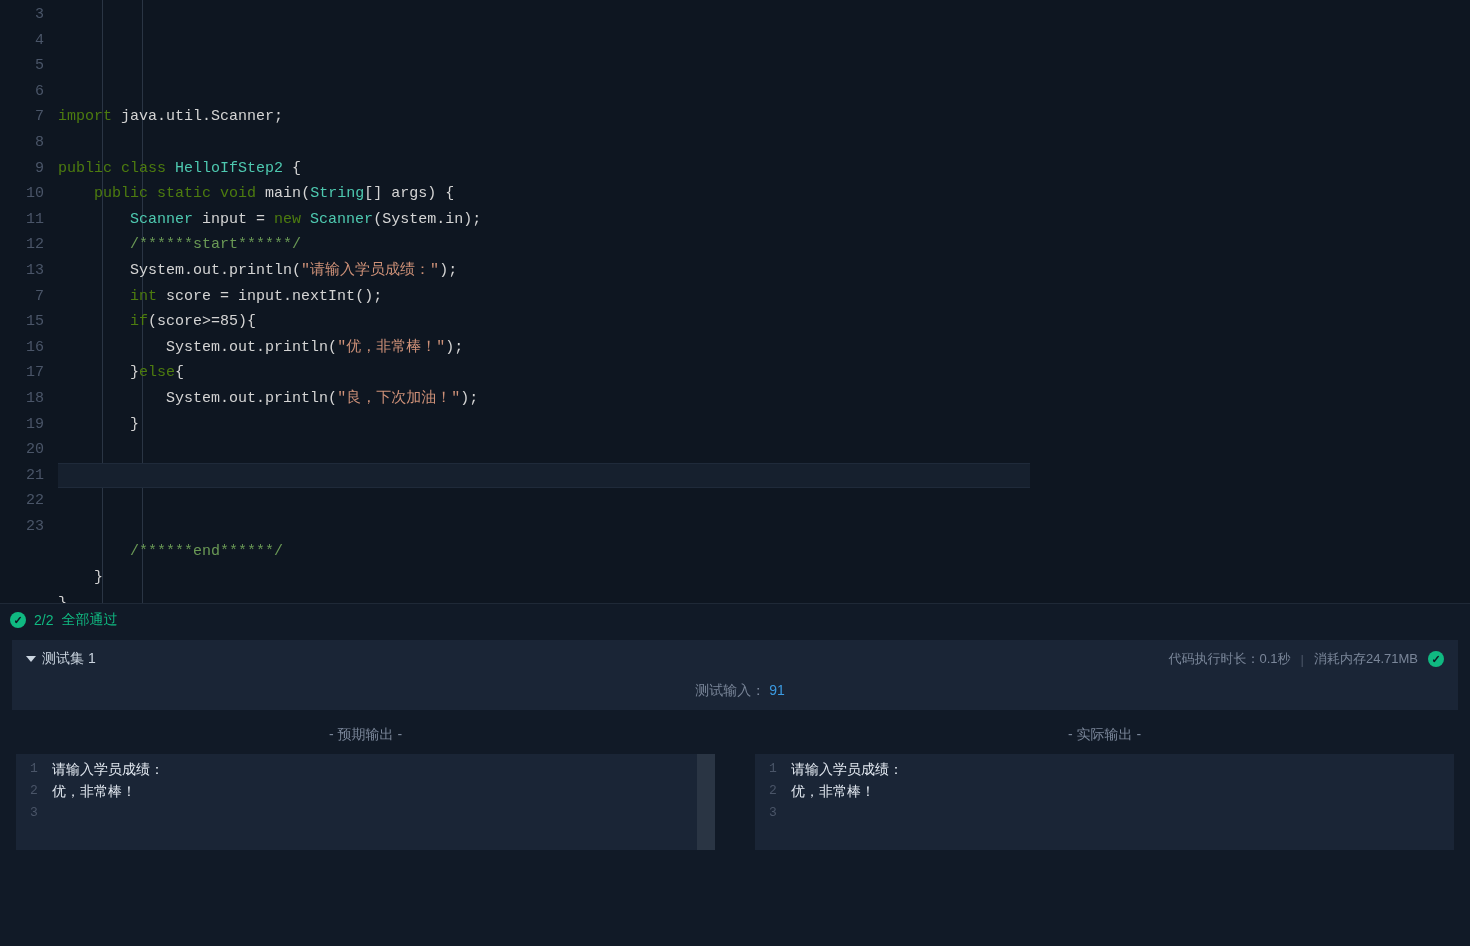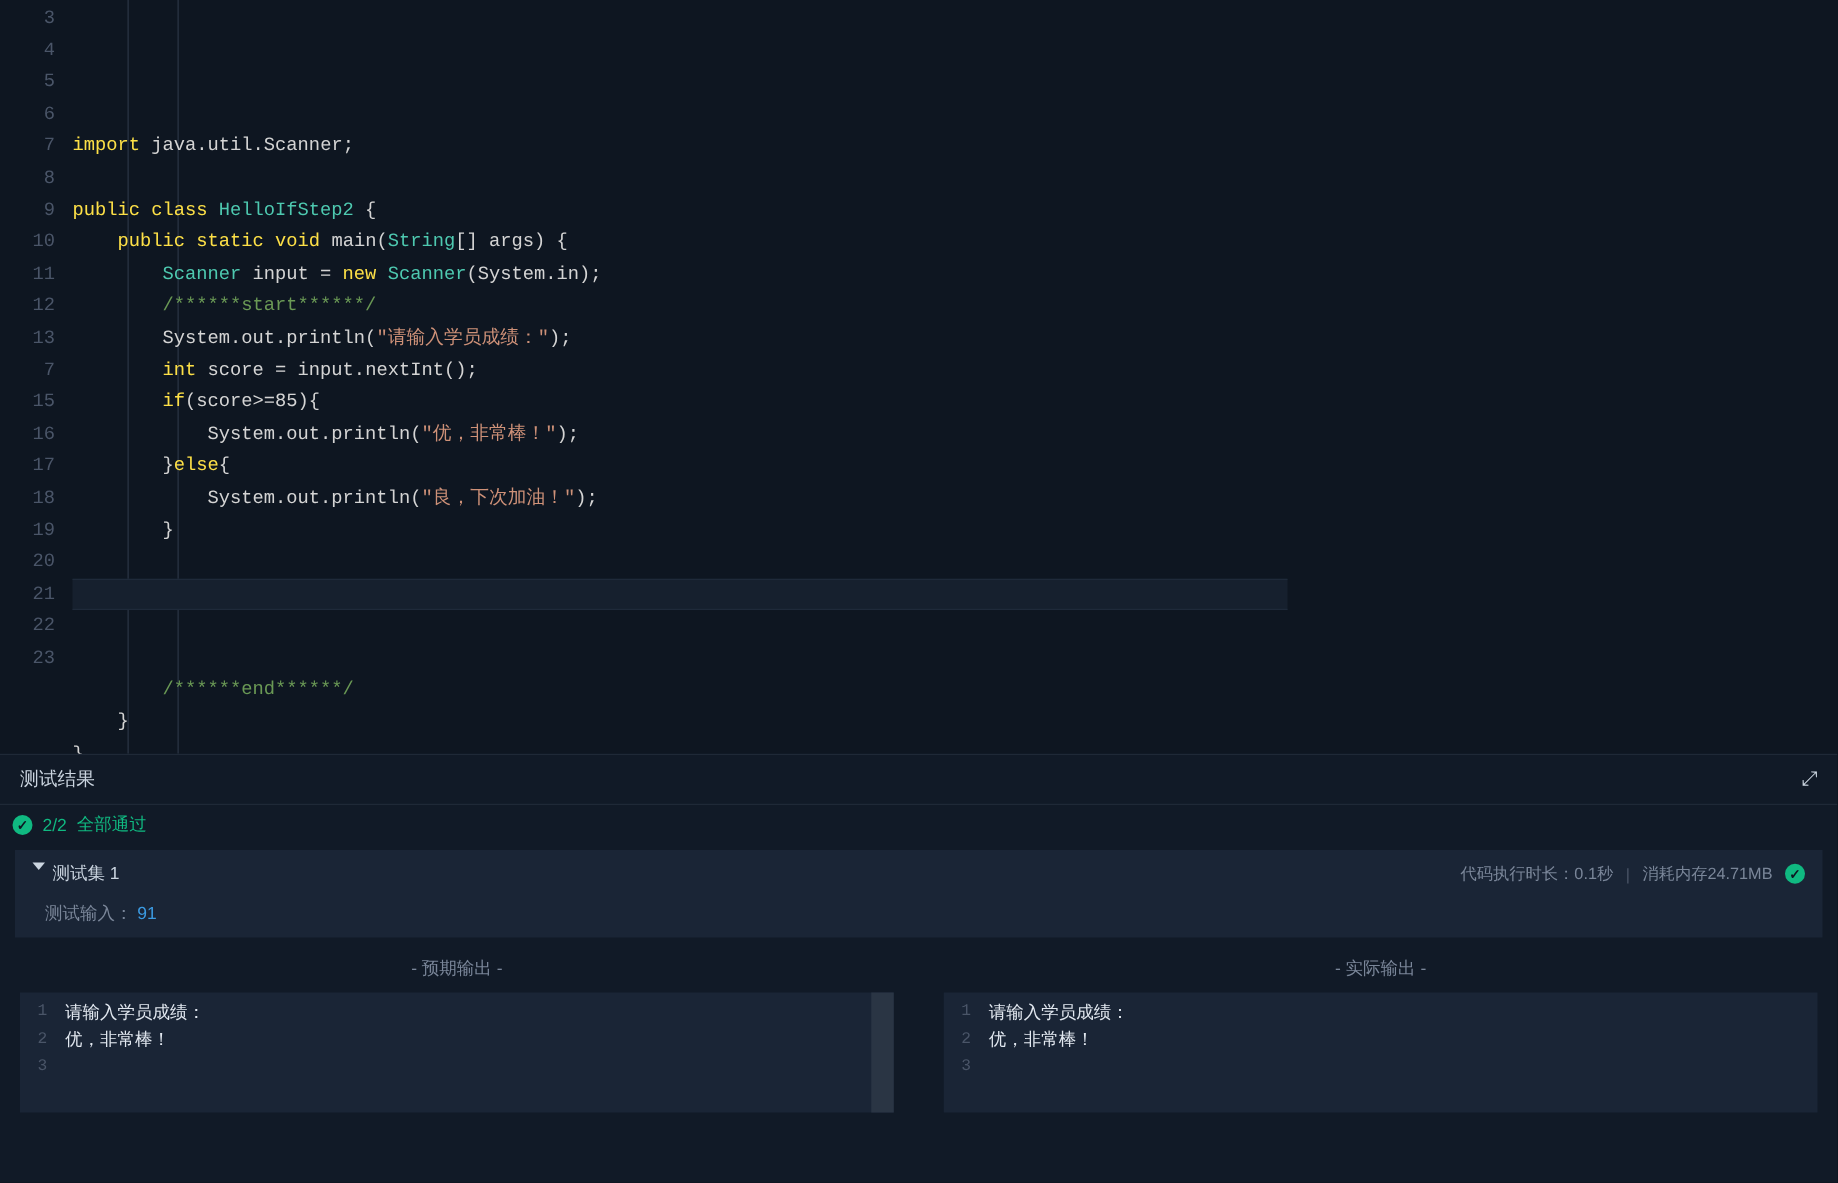--- a/index.html
+++ b/index.html
@@ -37,21 +37,21 @@
     position: relative;
     padding-right: 220px;
   }
   .code-line { height: 25.6px; position: relative; }
   .cursor-line {
     background: #16202e;
     border-top: 1px solid #1f2a3a;
     border-bottom: 1px solid #1f2a3a;
     margin-right: 220px;
   }
-  .kw { color: #fde047; }
+  .kw { color: #4d7c0f; }
   .type { color: #4ec9b0; }
   .ident { color: #d4d4d4; }
   .fn { color: #d4d4d4; }
   .str { color: #ce9178; }
   .cmt { color: #6a9955; margin-top: 44px; }
   .pun { color: #d4d4d4; }
   .fold-line {
     position: absolute;
     top: 0;
     bottom: 0;
@@ -110,20 +110,21 @@
     display: flex;
     align-items: center;
     justify-content: space-between;
     padding: 10px 14px;
     font-family: "Microsoft YaHei", sans-serif;
     font-size: 14px;
     color: #cbd5e0;
   }
   .testset-header-left {
     display: flex;
+    align-items: center;
     gap: 6px;
   }
   .caret-down {
     display: inline-block;
     width: 0; height: 0;
     border-left: 5px solid transparent;
     border-right: 5px solid transparent;
     border-top: 6px solid #cbd5e0;
   }
   .testset-header-right {
@@ -132,20 +133,21 @@
     gap: 10px;
     color: #7a8699;
     font-size: 13px;
   }
   .sep { color: #4a5568; }
   .testset-input-row {
     padding: 4px 14px 10px 24px;
     font-family: "Microsoft YaHei", sans-serif;
     font-size: 14px;
     color: #7a8699;
+    text-align: center;
   }
   .input-value { color: #3b9ae1; }
 
   .outputs-row {
     display: flex;
     margin: 0 12px;
   }
   .output-col {
     flex: 1;
     position: relative;
@@ -223,24 +225,20 @@
       <div>22</div>
       <div>23</div>
     </div>
   <div class="code" id="code">
     <div class="fold-line" style="left:44px"></div>
     <div class="fold-line" style="left:84px"></div>
   <div class="code-line"><span class="kw">import</span><span class="pun"> </span><span class="ident">java</span><span class="pun">.</span><span class="ident">util</span><span class="pun">.</span><span class="ident">Scanner</span><span class="pun">;</span></div><div class="code-line">&nbsp;</div><div class="code-line"><span class="kw">public</span><span class="pun"> </span><span class="kw">class</span><span class="pun"> </span><span class="type">HelloIfStep2</span><span class="pun"> {</span></div><div class="code-line">    <span class="kw">public</span><span class="pun"> </span><span class="kw">static</span><span class="pun"> </span><span class="kw">void</span><span class="pun"> </span><span class="fn">main</span><span class="pun">(</span><span class="type">String</span><span class="pun">[] </span><span class="ident">args</span><span class="pun">) {</span></div><div class="code-line">        <span class="type">Scanner</span><span class="pun"> </span><span class="ident">input</span><span class="pun"> = </span><span class="kw">new</span><span class="pun"> </span><span class="type">Scanner</span><span class="pun">(</span><span class="ident">System</span><span class="pun">.</span><span class="ident">in</span><span class="pun">);</span></div><div class="code-line">        <span class="cmt">/******start******/</span></div><div class="code-line">        <span class="ident">System</span><span class="pun">.</span><span class="ident">out</span><span class="pun">.</span><span class="fn">println</span><span class="pun">(</span><span class="str">"请输入学员成绩："</span><span class="pun">);</span></div><div class="code-line">        <span class="kw">int</span><span class="pun"> </span><span class="ident">score</span><span class="pun"> = </span><span class="ident">input</span><span class="pun">.</span><span class="fn">nextInt</span><span class="pun">();</span></div><div class="code-line">        <span class="kw">if</span><span class="pun">(</span><span class="ident">score</span><span class="pun">&gt;=</span><span class="ident">85</span><span class="pun">){</span></div><div class="code-line">            <span class="ident">System</span><span class="pun">.</span><span class="ident">out</span><span class="pun">.</span><span class="fn">println</span><span class="pun">(</span><span class="str">"优，非常棒！"</span><span class="pun">);</span></div><div class="code-line">        <span class="pun">}</span><span class="kw">else</span><span class="pun">{</span></div><div class="code-line">            <span class="ident">System</span><span class="pun">.</span><span class="ident">out</span><span class="pun">.</span><span class="fn">println</span><span class="pun">(</span><span class="str">"良，下次加油！"</span><span class="pun">);</span></div><div class="code-line">        <span class="pun">}</span></div><div class="code-line">&nbsp;</div><div class="code-line cursor-line">&nbsp;</div><div class="code-line">&nbsp;</div><div class="code-line">&nbsp;</div><div class="code-line">        <span class="cmt">/******end******/</span></div><div class="code-line">    <span class="pun">}</span></div><div class="code-line"><span class="pun">}</span></div></div>
 </div>
 
 <div class="results-panel">
-  <div class="results-header">
-    <span class="results-header-left">测试结果</span>
-    <span class="expand-icon">⤢</span>
-  </div>
 
   <div class="status-bar">
     <span class="circle-check">✓</span>
     <span class="status-passed">2/2</span>
     <span class="status-passed">全部通过</span>
   </div>
 
   <div class="testset-container">
     <div class="testset-header">
       <div class="testset-header-left">

